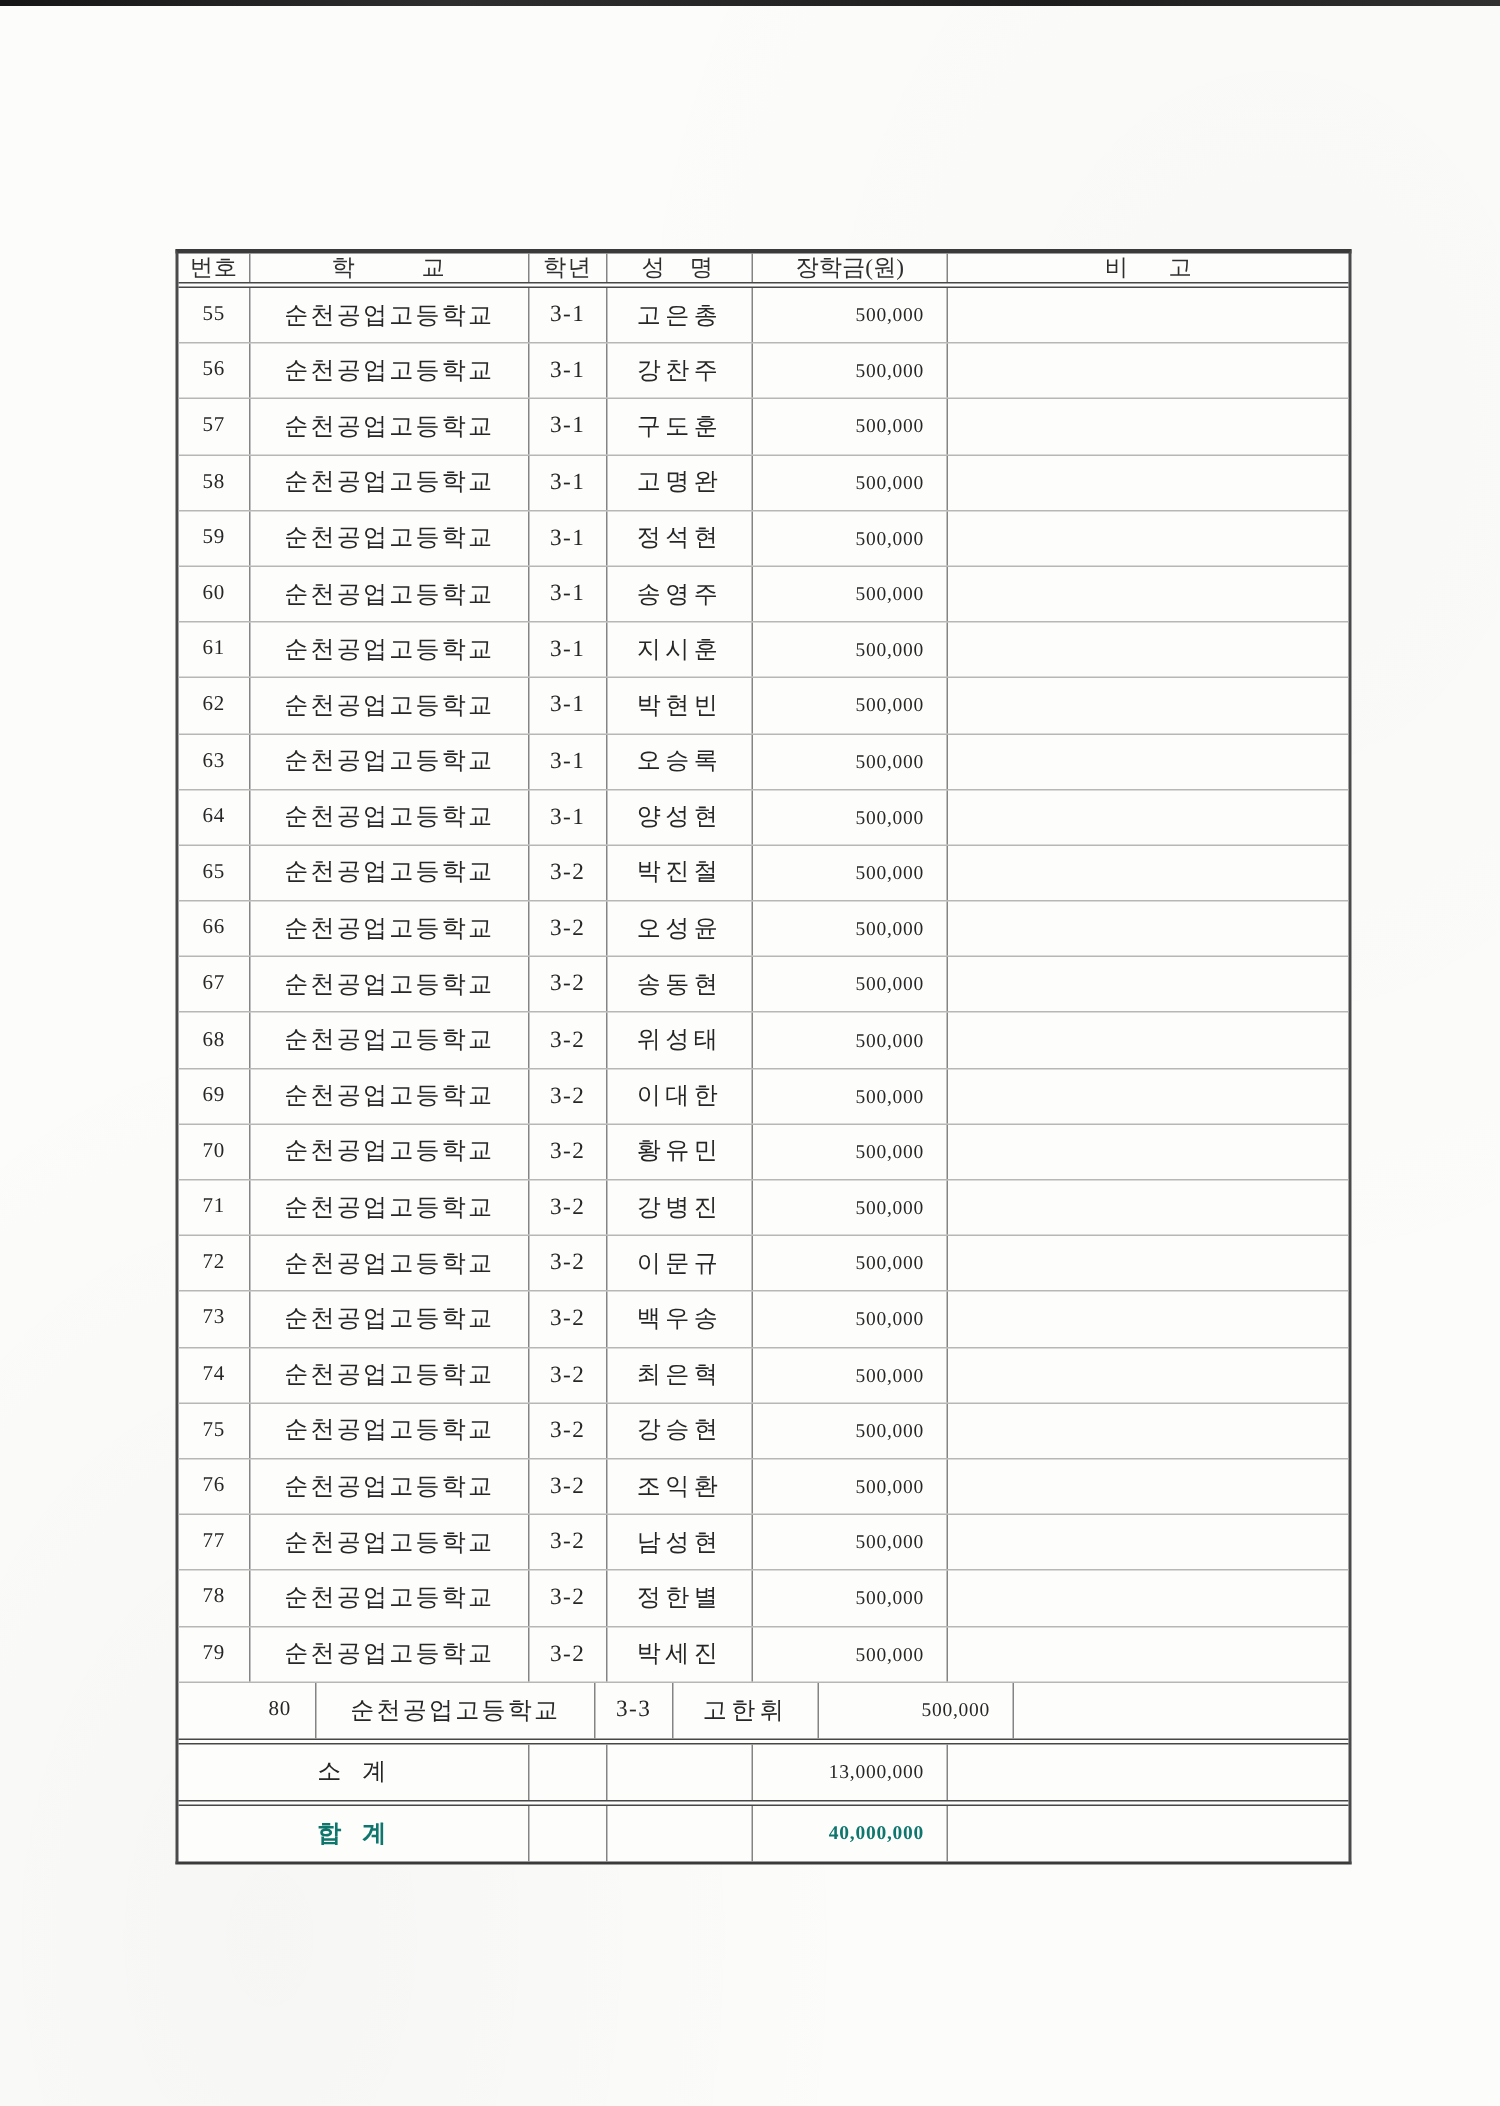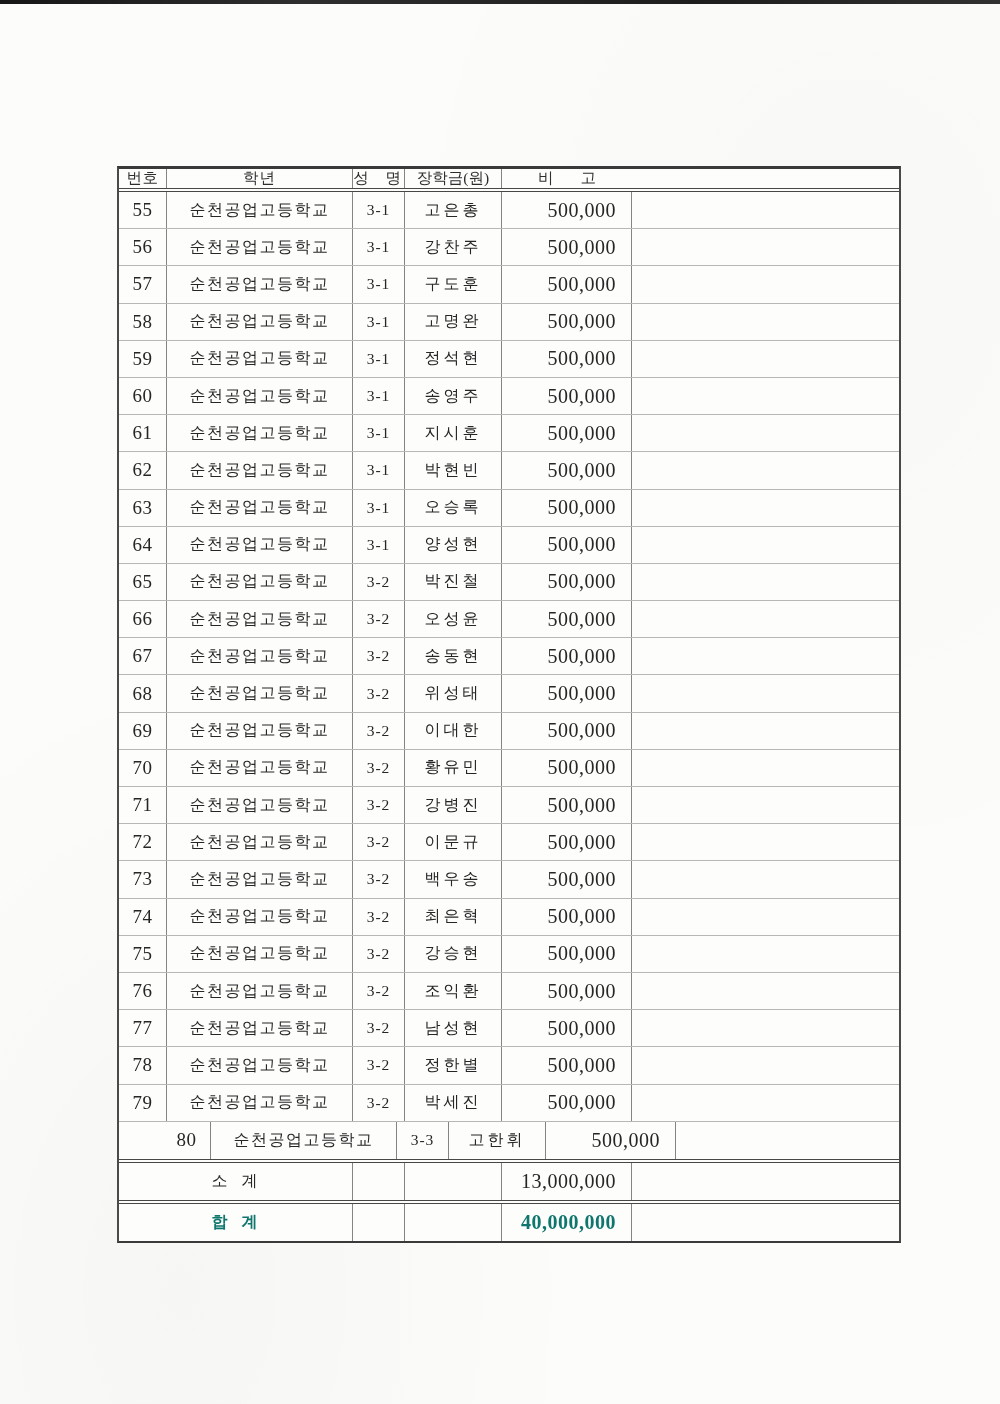--- a/index.html
+++ b/index.html
@@ -56,48 +56,49 @@
   .header-row {
     height: 23px;
     border-bottom: 4px double #474747;
   }
   .header-row .cell { font-size: 15.5px; color: #2e2e2e; }
   .data-row {
     height: 37.2px;
     border-bottom: 1px solid #b7b7b5;
   }
   #data-rows .data-row:last-child { border-bottom: none; padding-left: 44px; }
-  .c-no { font-size: 19px; letter-spacing: 0.5px; }
+  .c-no { font-size: 14px; letter-spacing: 0.5px; }
   .c-school { letter-spacing: 1.5px; }
   .c-grade { font-size: 15.5px; letter-spacing: 1px; }
   .c-name { letter-spacing: 3px; }
   .c-amount {
     justify-content: flex-end;
     padding-right: 15px;
-    font-size: 20px;
+    font-size: 13px;
     letter-spacing: 0.5px;
   }
   .summary-row {
     height: 41px;
     border-top: 4px double #474747;
   }
   .summary-row .c-label { letter-spacing: 2px; }
   .total-row .cell { font-weight: bold; color: #0f766e; font-family: Liberation Serif, serif; }
 </style>
 </head>
 <body>
 
 <div class="page">
 
   <div class="scan-strip"></div>
 
   <div class="table">
 
     <div class="row header-row">
       <div class="cell c-no">번호</div>
+      <div class="cell c-school">학        교</div>
       <div class="cell c-grade">학년</div>
       <div class="cell c-name">성  명</div>
       <div class="cell" style="justify-content:center;">장학금(원)</div>
       <div class="cell c-note">비       고</div>
     </div>
 
     <div id="data-rows">
         <div class="row data-row">
           <div class="cell c-no">55</div>
           <div class="cell c-school">순천공업고등학교</div>

